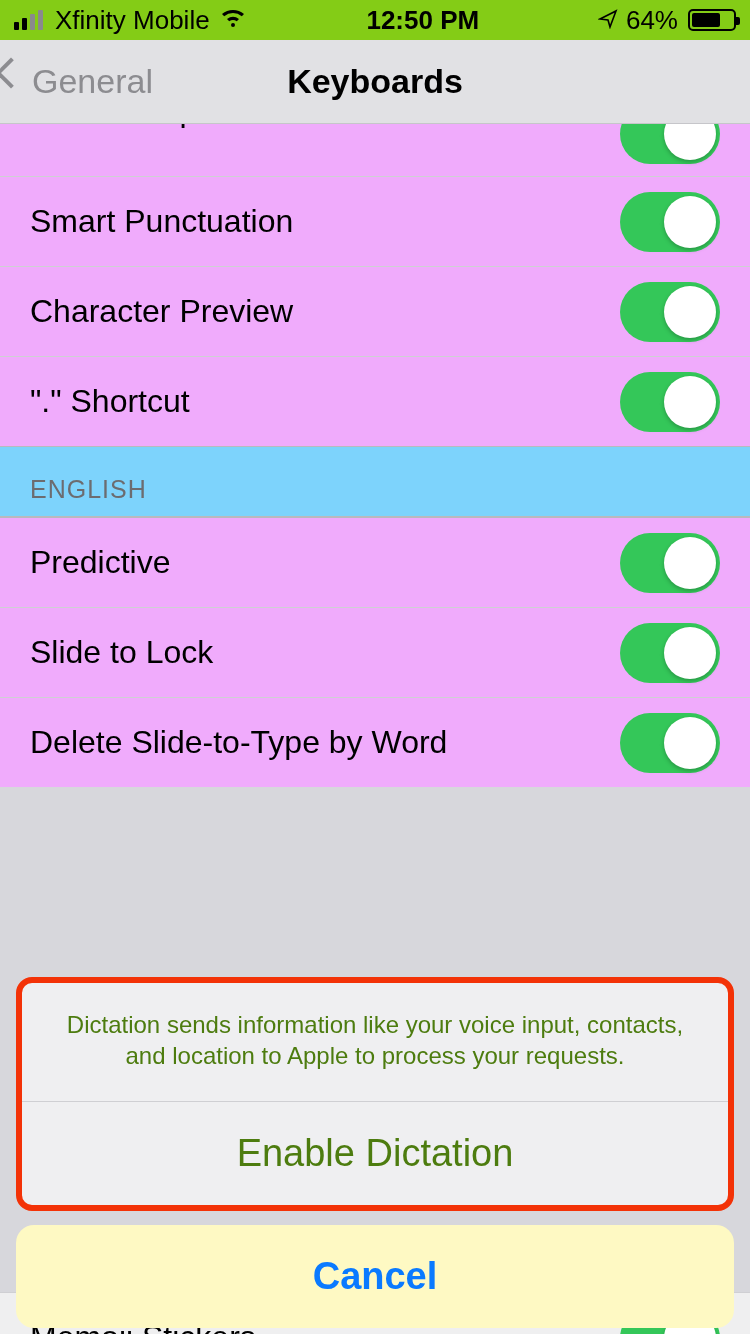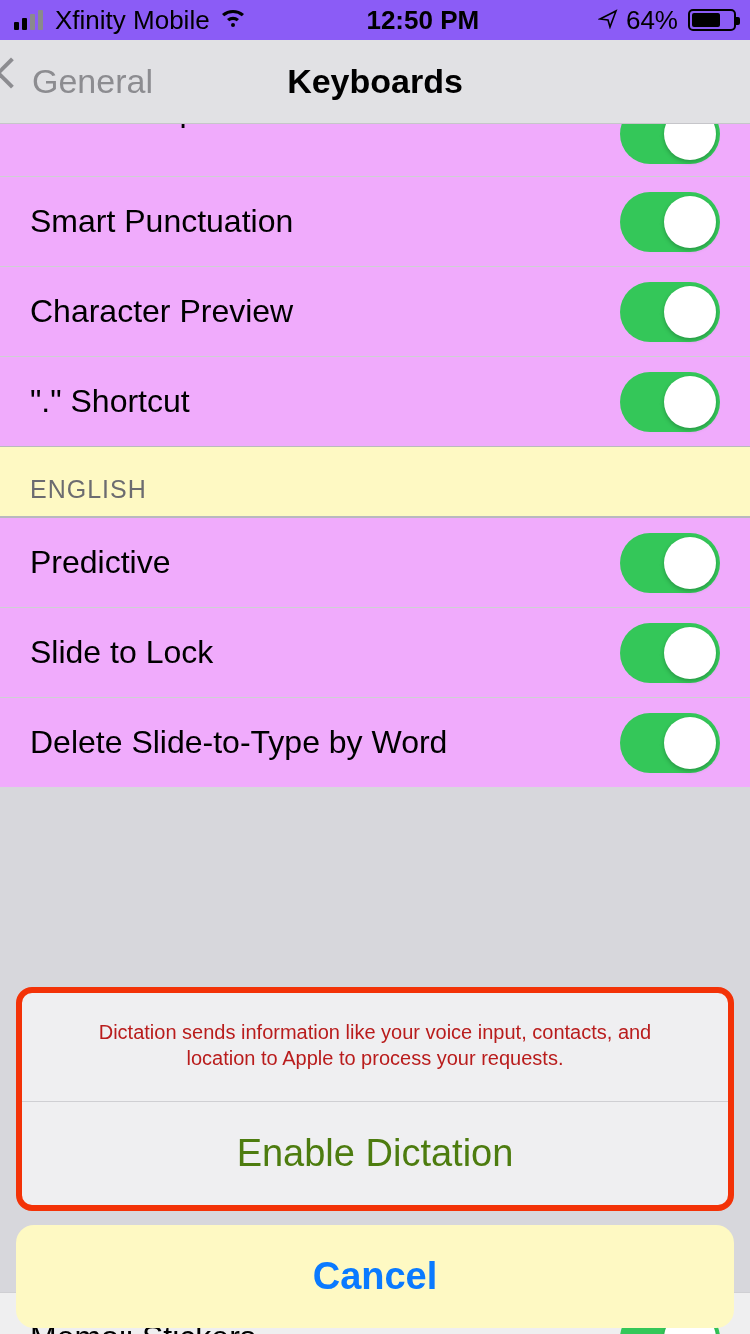--- a/index.html
+++ b/index.html
@@ -9,21 +9,21 @@
     background: #d7d7dc;
     font-family: -apple-system, "Helvetica Neue", Helvetica, Arial, sans-serif;
     position: relative;
     overflow: hidden;
     color: #000;
   }
 
   
   .status-bar {
     height: 40px;
-    background: #8b5cf6;
+    background: #84cc16;
     display: flex;
     align-items: center;
     justify-content: space-between;
     padding: 6px 14px;
     font-size: 26px;
     font-weight: 400;
   }
   .status-left, .status-right { display: flex; align-items: center; gap: 8px; }
   .status-center { font-weight: 600; }
   .signal-bars { display: inline-flex; align-items: flex-end; gap: 3px; margin-right: 4px; }
@@ -109,21 +109,21 @@
     color: #6c6c70;
     font-size: 26px;
     line-height: 1.3;
     background: #d7d7dc;
   }
   .section-header {
     padding: 28px 30px 12px;
     color: #6c6c70;
     font-size: 25px;
     letter-spacing: 1px;
-    background: #fef9c3;
+    background: #7dd3fc;
   }
   .section-divider { height: 1px; background: #b9b9be; }
 
   
   .cell.partial-top { height: 52px; align-items: flex-start; padding-top: 0; overflow: hidden; }
   .cell.partial-top .label { margin-top: -32px; }
   .cell.partial-top .switch { margin-top: -20px; }
 
   
   .switch {
@@ -155,22 +155,22 @@
     border-radius: 26px;
     overflow: hidden;
   }
   .sheet-group.highlight {
     border: 6px solid #f33207;
     border-radius: 16px;
   }
   .sheet-msg {
     padding: 26px 40px 30px;
     text-align: center;
-    color: #b91c1c;
-    font-size: 20px;
+    color: #4d7c0f;
+    font-size: 24px;
     line-height: 1.3;
     border-bottom: 1px solid #cfcfd3;
   }
   .sheet-btn {
     text-align: center;
     font-size: 38px;
     color: #4d7c0f;
     padding: 30px 0;
   }
   .sheet-cancel {

